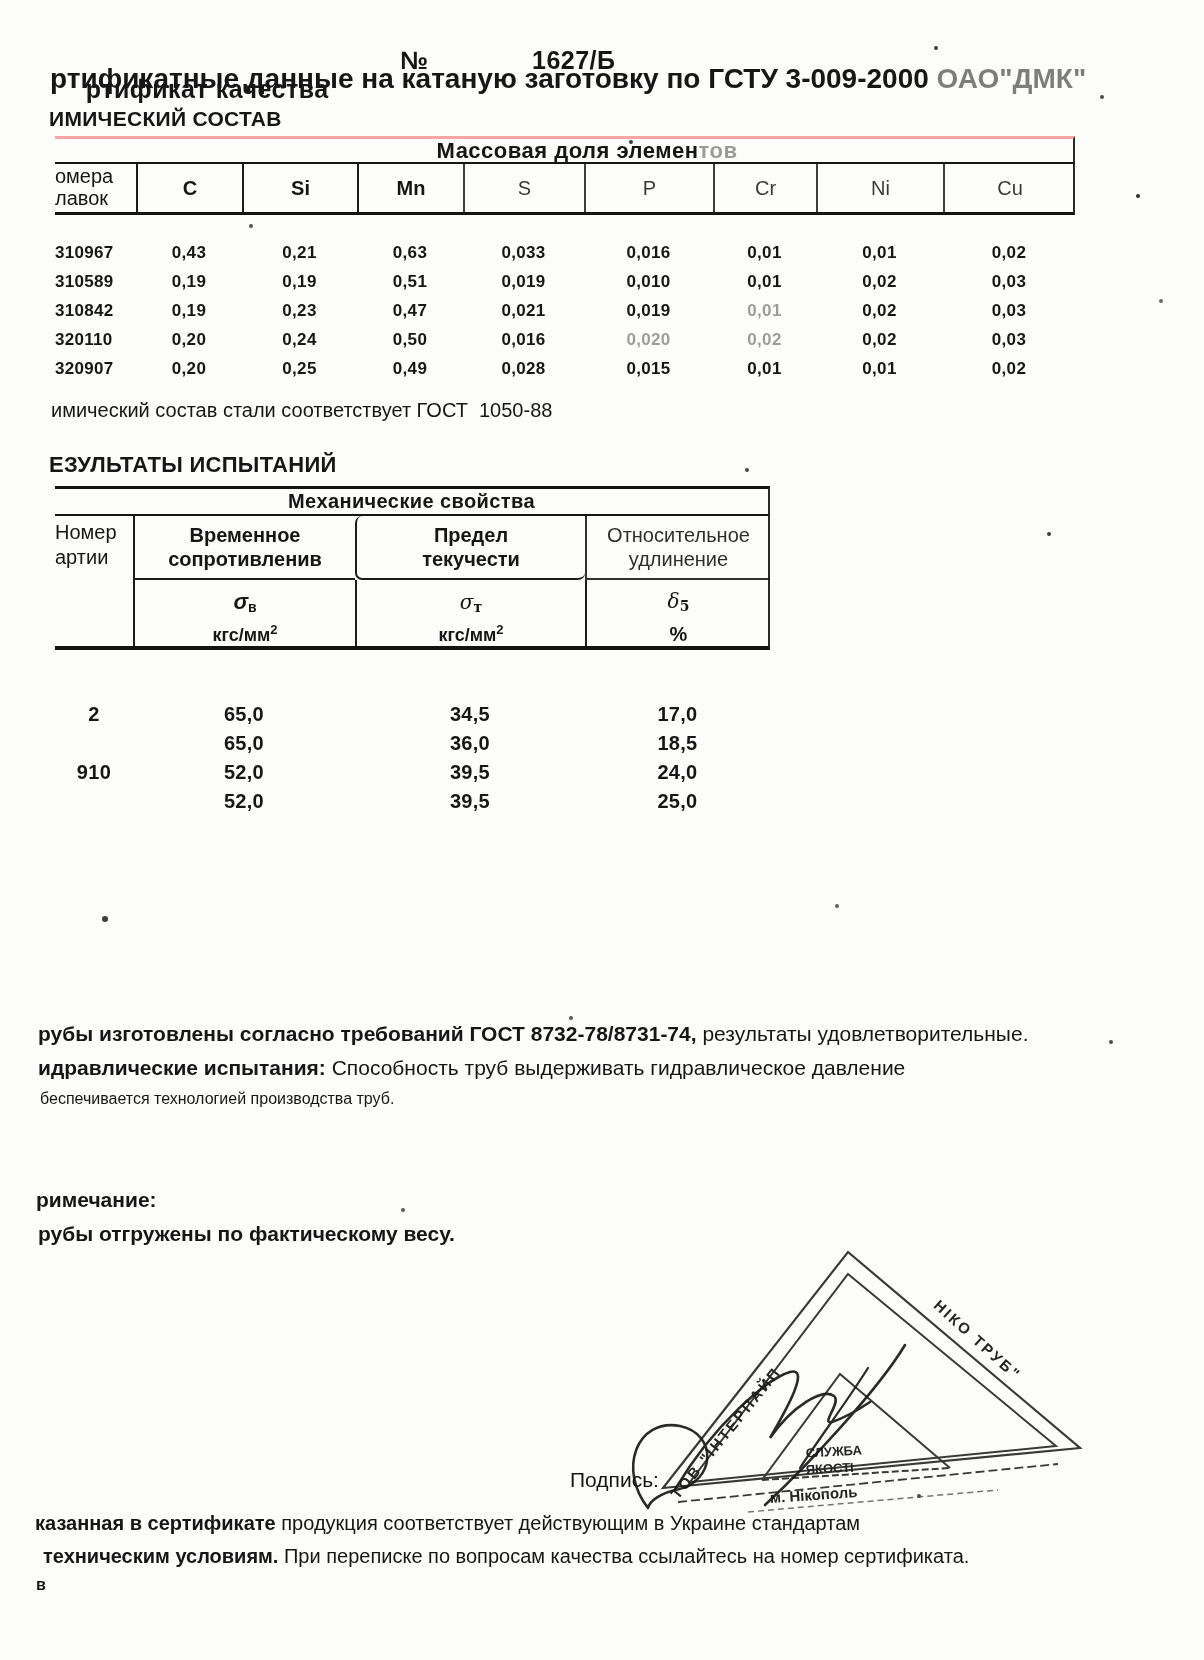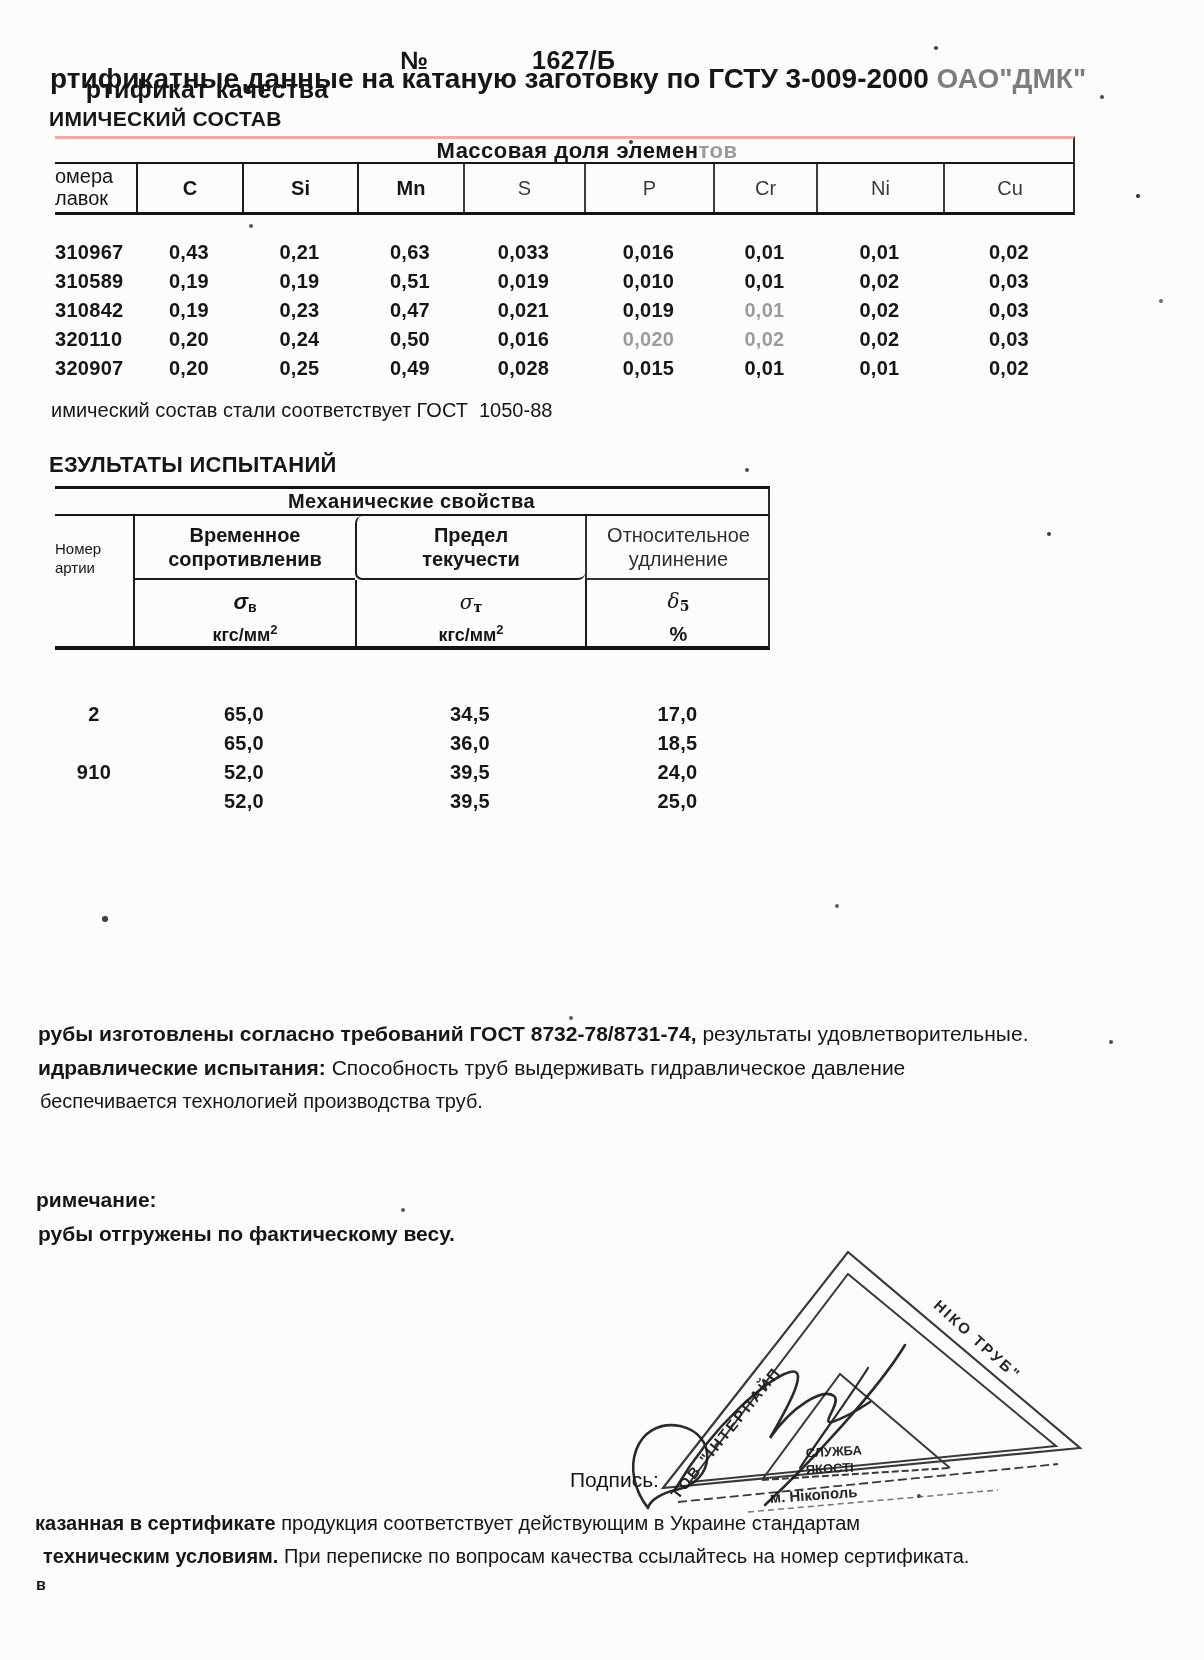--- a/index.html
+++ b/index.html
@@ -37,34 +37,34 @@
     border-left:2px solid #1c1c1c;display:flex;align-items:center;justify-content:center;
     font-size:20px;
   }
   .chem-head .cell:first-child{border-left:none;flex-direction:column;line-height:1.08;font-size:20px;align-items:flex-start;}
   .chem-head .cell:nth-child(2),.chem-head .cell:nth-child(3){font-weight:700;}
   .chem-head .cell:nth-child(4){font-weight:600;}
   .chem-head .cell:nth-child(n+5){font-weight:400;opacity:.85;}
 
   .chem-body{position:absolute;left:55px;top:238px;width:1020px;}
   .chem-row{display:grid;grid-template-columns:81px 106px 115px 106px 121px 129px 103px 127px 132px;height:29px;align-items:center;}
-  .chem-row .cell{text-align:center;font-size:20px;font-weight:700;letter-spacing:.3px;}
+  .chem-row .cell{text-align:center;font-size:17px;font-weight:700;letter-spacing:.3px;}
   .chem-row .heat{text-align:left;}
 
   
   .mech-table{position:absolute;left:55px;top:486px;width:715px;}
   .mech-band{
     border-top:3px solid #141414;border-bottom:2px solid #161616;border-right:2px solid #2a2a2a;
     height:25px;line-height:25px;text-align:center;font-size:20px;font-weight:700;letter-spacing:.4px;
   }
   .mech-head{
     display:grid;grid-template-columns:78px 222px 230px 185px;grid-template-rows:64px 66px;
     border-bottom:4px solid #141414;border-right:2px solid #2a2a2a;
   }
-  .m-col0{grid-row:1/3;grid-column:1;padding-top:24px;font-size:15px;line-height:1.25;}
+  .m-col0{grid-row:1/3;grid-column:1;padding-top:4px;font-size:20px;line-height:1.25;}
   .m-name{border-left:2px solid #1c1c1c;border-bottom:2px solid #1c1c1c;display:flex;flex-direction:column;
     align-items:center;justify-content:center;font-size:20px;line-height:1.22;}
   .m-name.w1{font-weight:700;}
   .m-name.w2{font-weight:600;}
   .m-name.w3{font-weight:500;opacity:.9;}
   .m-unit{border-left:2px solid #1c1c1c;display:flex;flex-direction:column;align-items:center;
     justify-content:flex-end;padding-top:8px;gap:7px;}
   .sym{font-size:22px;font-style:italic;font-weight:700;}
   .sym .sub{font-size:14px;font-weight:700;font-style:normal;vertical-align:-3px;}
   .sym.thin{font-weight:400;font-family:"DejaVu Serif",serif;font-size:20px;}
@@ -73,21 +73,21 @@
   .unit.pct{font-size:20px;}
 
   .mech-body{position:absolute;left:55px;top:700px;width:715px;}
   .mech-row{display:grid;grid-template-columns:78px 222px 230px 185px;height:29px;align-items:center;}
   .mech-row .cell{text-align:center;font-size:20px;font-weight:700;letter-spacing:.3px;}
   .mech-row .cell:last-child{font-weight:600;}
 
   
   .p1{top:1022px;left:38px;font-size:21px;}
   .p2{top:1056px;left:38px;font-size:21px;}
-  .p3{top:1090px;left:40px;font-size:20px;font-weight:500;}
+  .p3{top:1090px;left:40px;font-size:16px;font-weight:500;}
   .note-title{top:1188px;left:36px;font-size:21px;font-weight:700;}
   .note-body{top:1222px;left:38px;font-size:21px;font-weight:600;}
   .sign-label{top:1442px;left:570px;font-size:21px;margin-top:26px;}
   .f1{top:1512px;left:35px;font-size:20px;}
   .f2{top:1545px;left:43px;font-size:20px;}
   .stray{top:1576px;left:36px;font-size:16px;font-weight:600;}
 
   .stamp{position:absolute;left:618px;top:1240px;width:470px;height:290px;}
   .stamp text{font-family:"Liberation Sans",sans-serif;fill:#242424;}
 

